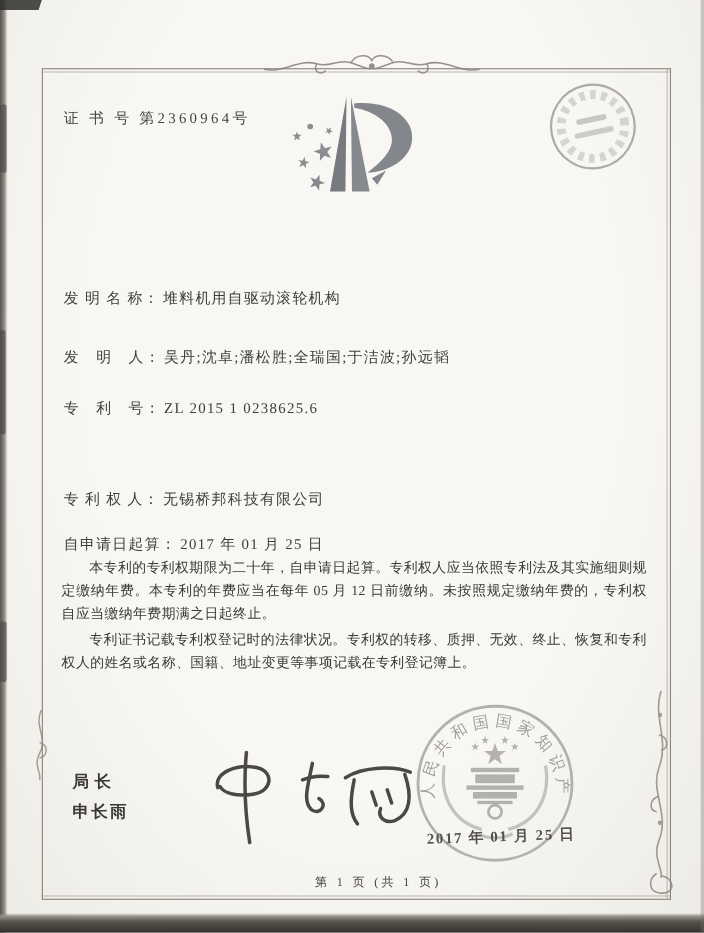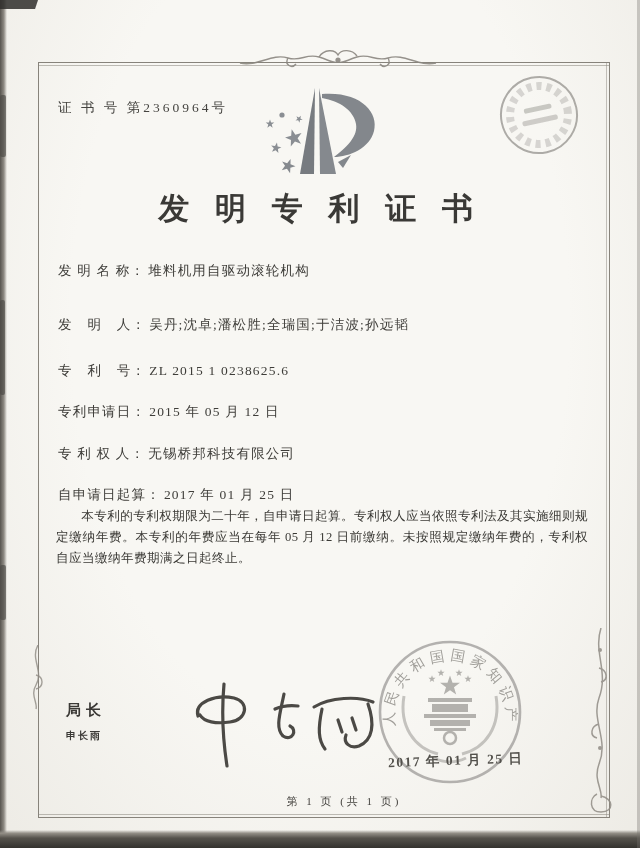--- a/index.html
+++ b/index.html
@@ -34,21 +34,21 @@
     letter-spacing:3px;white-space:nowrap;}
   .title{position:absolute;left:0;top:188px;width:640px;text-align:center;
     font-size:31px;font-weight:600;color:#3a3936;letter-spacing:9px;white-space:nowrap;}
   .field{position:absolute;left:58px;font-size:13.5px;color:#3e3d39;letter-spacing:1.2px;white-space:nowrap;}
   .field .val{margin-left:3px;}
   .body-text{position:absolute;left:56px;top:506px;width:532px;}
   .body-text p{margin:0 0 2px 0;font-size:12.6px;line-height:1.66;color:#3a3935;
     text-align:justify;text-indent:2em;letter-spacing:.4px;}
   .signer{position:absolute;left:66px;color:#3b3936;}
   .signer-role{top:701px;font-size:15px;font-weight:600;letter-spacing:5px;}
-  .signer-name{top:729px;font-size:10px;font-weight:600;letter-spacing:2px;}
+  .signer-name{top:729px;font-size:15px;font-weight:600;letter-spacing:2px;}
   .seal-date{position:absolute;left:388px;top:751px;width:180px;font-size:13.5px;font-weight:600;
     color:#53514c;letter-spacing:1.5px;transform:rotate(-2deg);white-space:nowrap;}
   .footer{position:absolute;left:0;top:794px;width:640px;text-align:center;
     font-size:11px;color:#45433f;letter-spacing:3px;margin-left:24px;}
   svg{display:block;}
 </style>
 </head>
 <body>
 
 <div class="page">
@@ -126,43 +126,40 @@
       </g>
       <g>
         <path d="M63,6 L48,92 L62,92 Z" fill="#777b80"></path>
         <path d="M67,6 L68,92 L84,92 Z" fill="#85898e"></path>
       </g>
       <path d="M70,12 C108,9 127,30 122,49 C118,66 97,75 82,75 C96,64 106,54 104,42 C102,29 88,19 70,16 Z" fill="#83878c"></path>
       <path d="M86,80 L99,73 L91,86 Z" fill="#83878c"></path>
     </svg>
   </div>
 
-  <div class="title">发 明 专 利 证 书</div>
 
   <div class="field" style="top:262px;">
     <span>发 明 名 称：</span><span class="val">堆料机用自驱动滚轮机构</span>
   </div>
   <div class="field" style="top:316px;">
     <span>发　明　人：</span><span class="val">吴丹;沈卓;潘松胜;全瑞国;于洁波;孙远韬</span>
   </div>
   <div class="field" style="top:362px;">
     <span>专　利　号：</span><span class="val">ZL 2015 1 0238625.6</span>
   </div>
-  <div class="field" style="top:403px;">
-    <span>专利申请日：</span><span class="val">2015 年 05 月 12 日</span>
-  </div>
   <div class="field" style="top:445px;text-align:right;">
     <span>专 利 权 人：</span><span class="val">无锡桥邦科技有限公司</span>
   </div>
   <div class="field" style="top:486px;">
     <span>自申请日起算：</span><span class="val">2017 年 01 月 25 日</span>
   </div>
 
   <div class="body-text">
     <p>本专利的专利权期限为二十年，自申请日起算。专利权人应当依照专利法及其实施细则规定缴纳年费。本专利的年费应当在每年 05 月 12 日前缴纳。未按照规定缴纳年费的，专利权自应当缴纳年费期满之日起终止。</p>
+    <p>专利证书记载专利权登记时的法律状况。专利权的转移、质押、无效、终止、恢复和专利权人的姓名或名称、国籍、地址变更等事项记载在专利登记簿上。</p>
   </div>
 
   <div class="signer signer-role">局长</div>
   <div class="signer signer-name">申长雨</div>
 
   <div class="ornament" style="left:172px;top:676px;width:220px;height:100px;">
     <svg width="220" height="100" viewBox="0 0 220 100">
       <g stroke="#34322e" fill="none" stroke-width="3.2" stroke-linecap="round" opacity="0.88">
         <path d="M52,8 C50,30 50,58 55,90"></path>
         <path d="M26,40 C22,26 44,18 62,22 C78,26 75,44 58,46 C44,48 32,46 28,39"></path>

